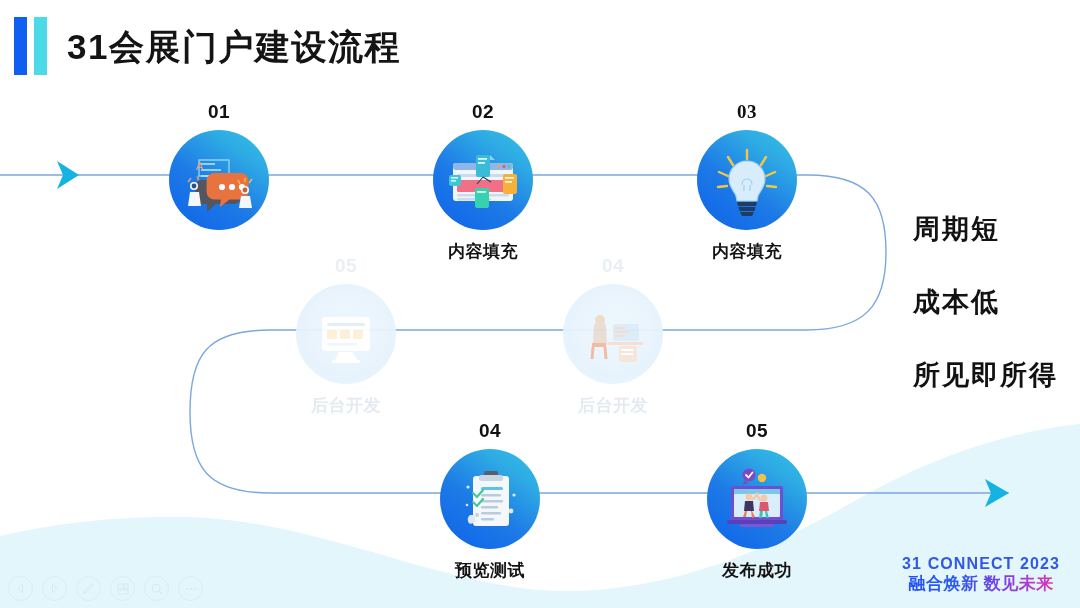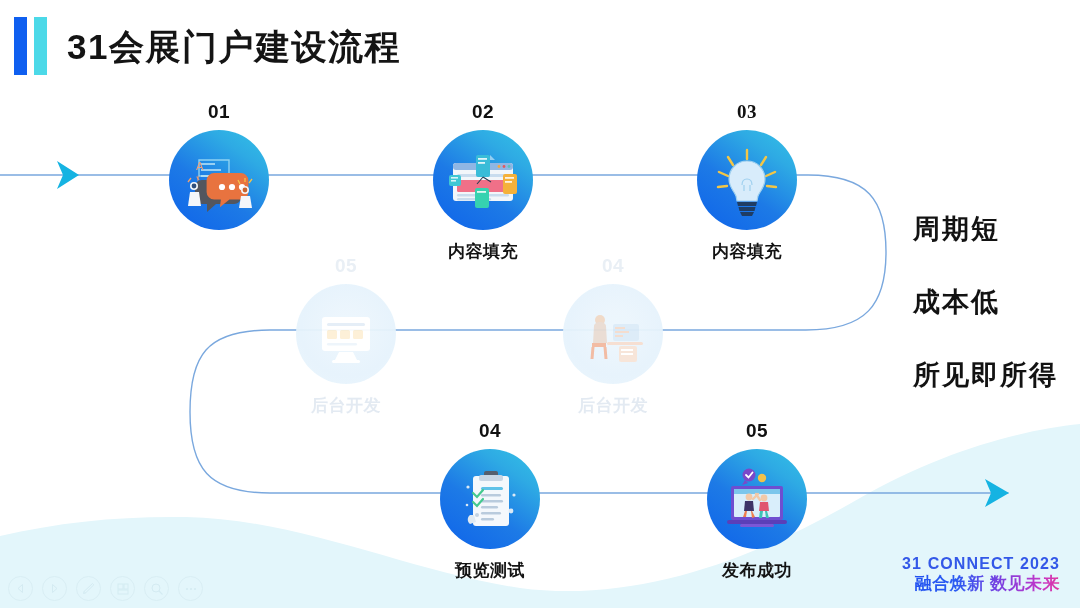--- a/index.html
+++ b/index.html
@@ -59,21 +59,21 @@
 
   
   .benefits { position:absolute; right:22px; top:216px; z-index:4; }
   .benefits .b {
     font-size:27px; font-weight:bold; color:#121212; letter-spacing:2px;
     line-height:1; margin-bottom:46px; white-space:nowrap;
   }
   .benefits .b:last-child { margin-bottom:0; }
 
   
-  .brand { position:absolute; right:20px; bottom:14px; z-index:6; text-align:right; }
+  .brand { position:absolute; right:20px; bottom:14px; z-index:6; text-align:center; }
   .brand .l1 {
     font-size:16px; font-weight:bold; color:#3358e8; letter-spacing:1.1px; line-height:1.2;
     white-space:nowrap;
   }
   .brand .l2 {
     font-size:17px; font-weight:bold; letter-spacing:0.5px; line-height:1.25; white-space:nowrap;
     background:linear-gradient(90deg,#1f4ff0 0%,#2a5bf2 34%,#7a3fe0 62%,#c437c8 88%,#e0369f 100%);
     -webkit-background-clip:text; background-clip:text; color:transparent;text-decoration:underline;
   }
 

